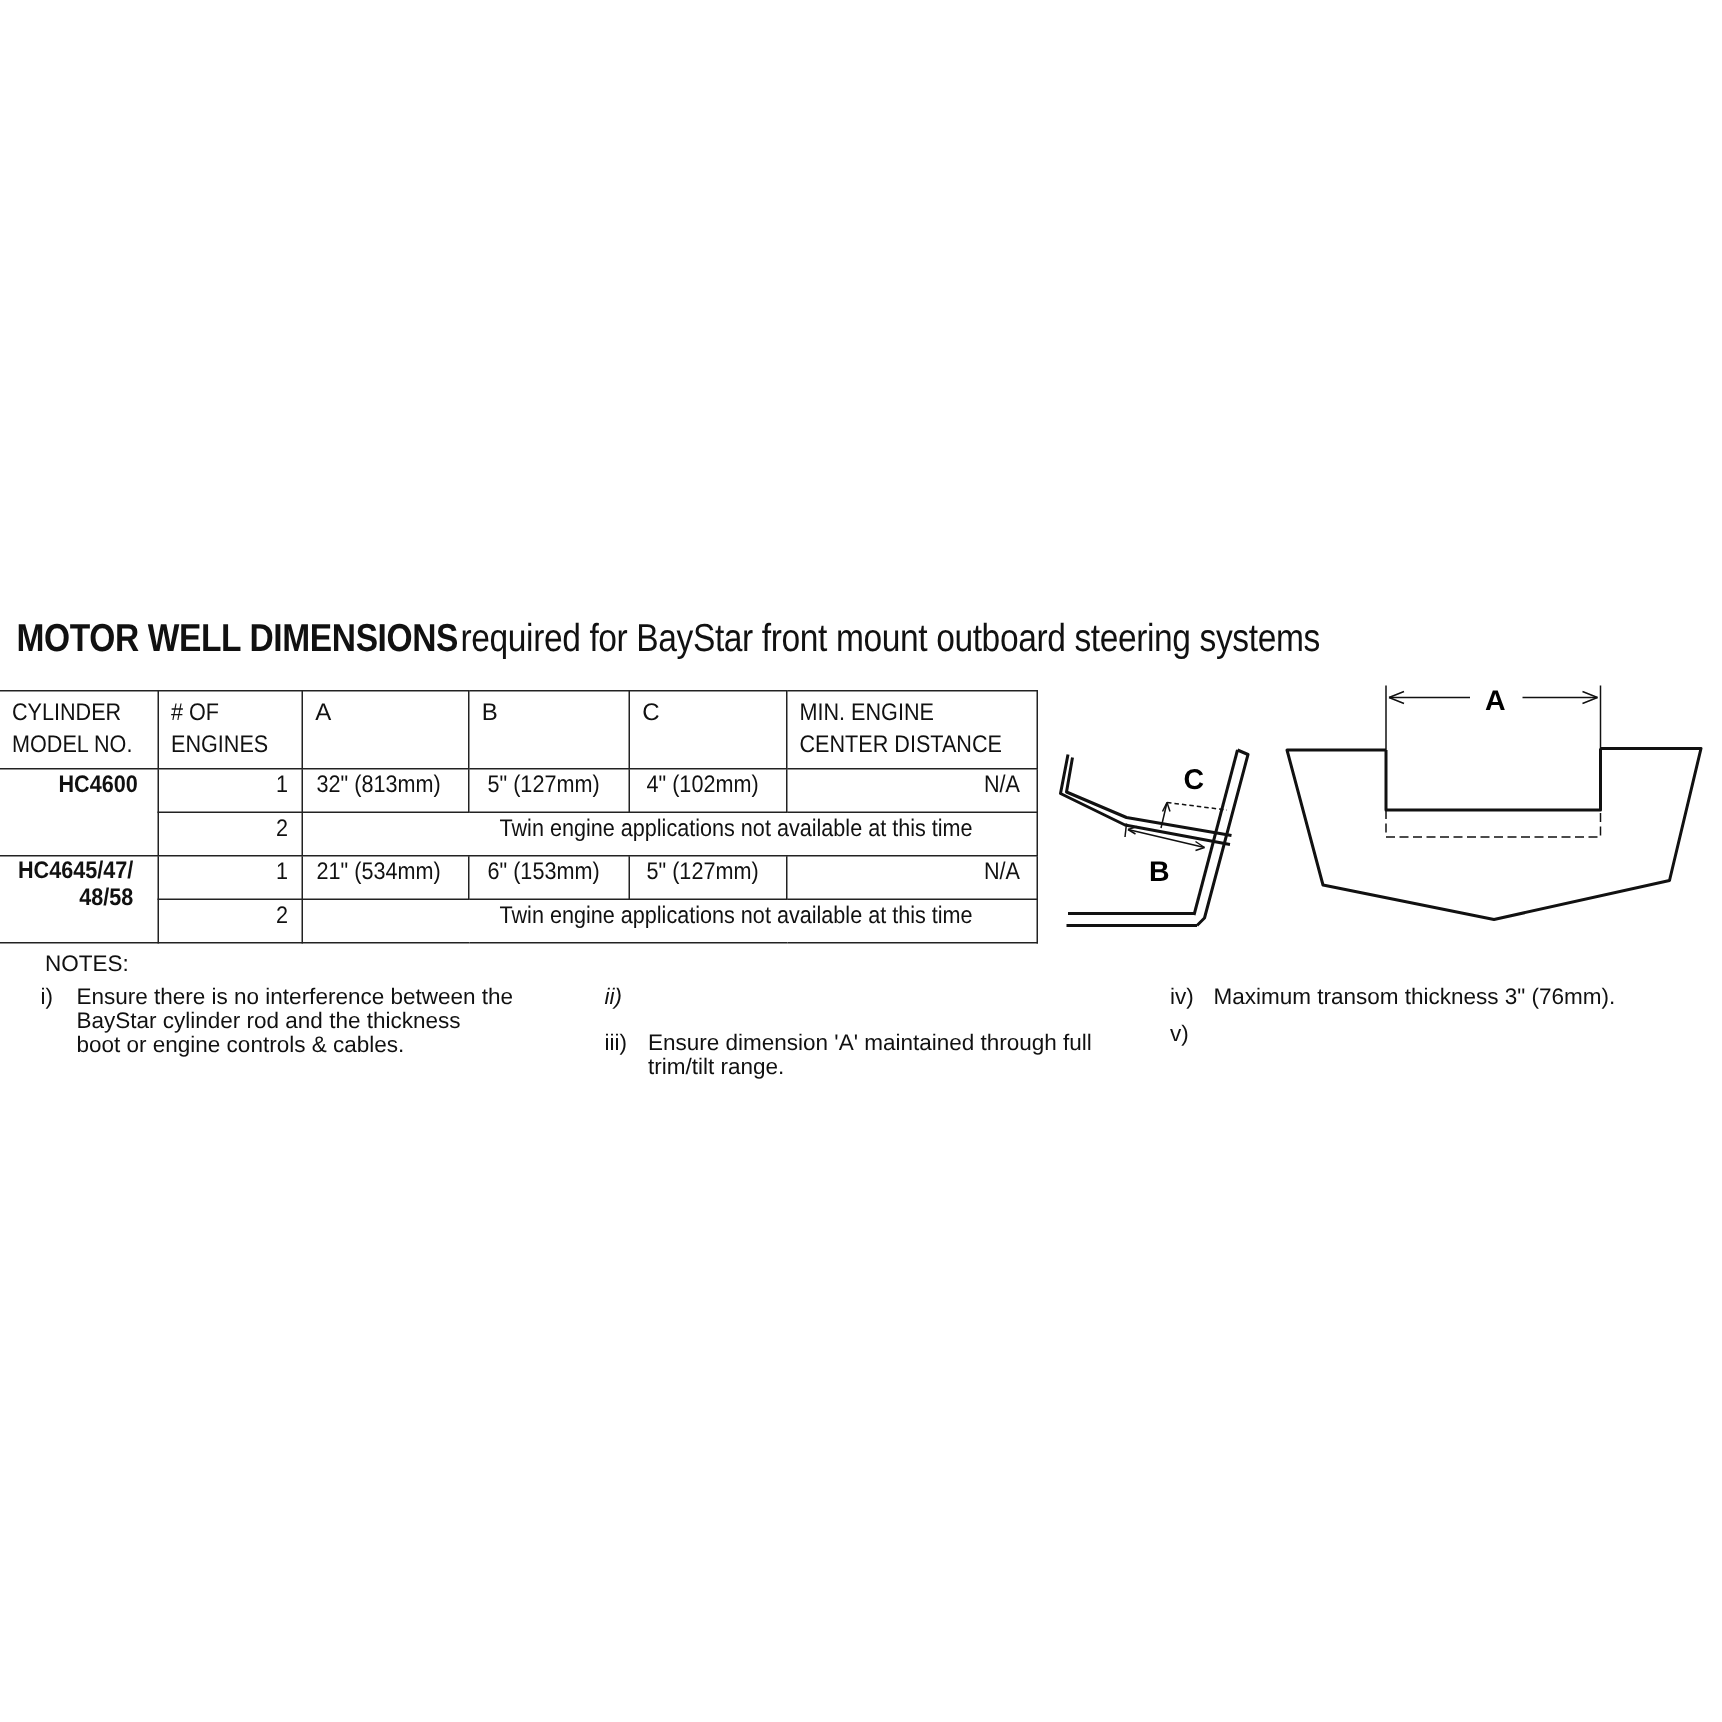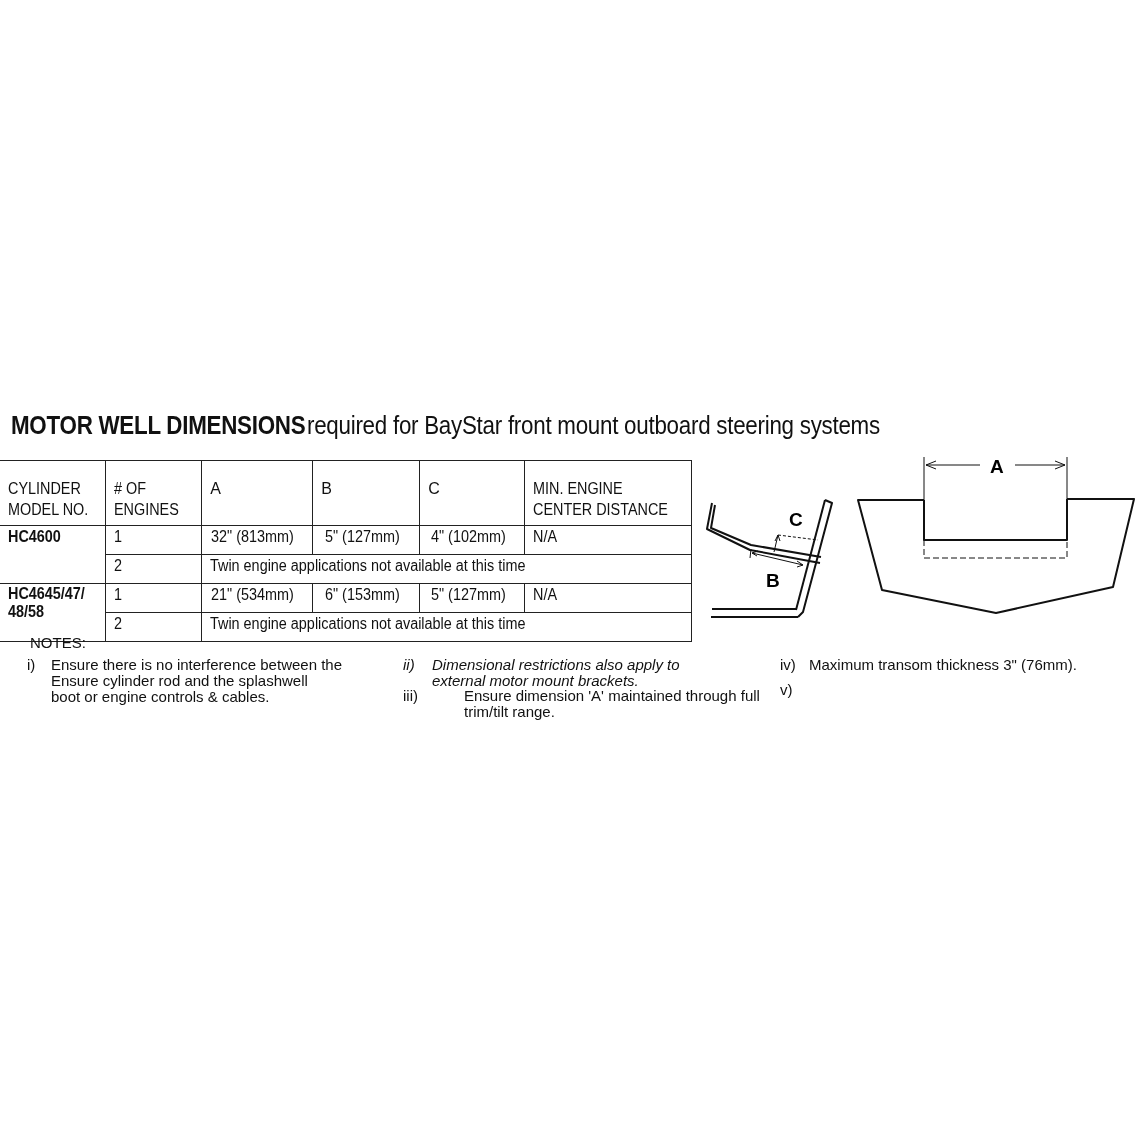--- a/index.html
+++ b/index.html
@@ -10,23 +10,23 @@
       font-size: 26px; letter-spacing: -0.3px;
     }
     .title .bold { font-weight: bold; transform: scaleX(0.86); display: inline-block; transform-origin: left; margin-right: -46px; }
     .title .rest { display: inline-block; transform: scaleX(0.86); transform-origin: left; }
     table.spec {
       position: absolute; left: 0; top: 460px; border-collapse: collapse;
       font-family: "Liberation Sans", sans-serif; font-size: 16px;
     }
     table.spec td, table.spec th {
       border: 1px solid #222; padding: 1px 8px; font-weight: normal; vertical-align: top;
-      height: 26px; line-height: 20px; white-space: nowrap;
+      height: 26px; line-height: 20px; white-space: nowrap; text-align: right;
     }
-    table.spec tr.head th { height: 46px; text-align: left; line-height: 21px; padding-top: 17px; }
+    table.spec tr.head th { height: 46px; text-align: left; line-height: 21px; padding-top: 4px; }
     table.spec th.center, table.spec td.center { text-align: center; }
     table.spec td.model { font-weight: bold; }
     table.spec tr td:first-child, table.spec tr th:first-child { border-left: none; }
     .narrow { display: inline-block; transform: scaleX(0.9); transform-origin: left; }
     .col-model { width: 88px; }
     .col-eng { width: 79px; }
     .col-a { width: 94px; }
     .col-b { width: 90px; }
     .col-c { width: 88px; }
     .col-min { width: 126px; }
@@ -122,31 +122,30 @@
     <path d="M76 20 L86 16 M76 20 L86 24"></path>
     <path d="M215 20 L205 16 M215 20 L205 24"></path>
   </g>
   <text class="diagram-label" x="140" y="28">A</text>
 </svg>
 
 <div class="notes-title">NOTES:</div>
 
 <div class="note" style="left:27px; top:657px; width:370px; height:52px;">
   <span class="num">i)</span>
-  <span class="txt" style="left:24px;"><span>Ensure there is no interference between the</span><br><span>Ensure cylinder rod and the splashwell</span><br><span>boot or engine controls &amp; cables.</span></span>
+  <span class="txt" style="left:24px;"><span>Ensure there is no interference between the</span><br><span>BayStar cylinder rod and the thickness</span><br><span>boot or engine controls &amp; cables.</span></span>
 </div>
 
 <div class="note" style="left:403px; top:657px; width:370px; height:34px;font-style:italic;">
   <span class="num">ii)</span>
-  <span class="txt" style="left:29px;"><span>Dimensional restrictions also apply to</span><br><span>external motor mount brackets.</span></span>
 </div>
 
 <div class="note" style="left:403px; top:688px; width:370px; height:34px;">
   <span class="num">iii)</span>
-  <span class="txt" style="left:29px;margin-left:32px;"><span>Ensure dimension 'A' maintained through full</span><br><span>trim/tilt range.</span></span>
+  <span class="txt" style="left:29px;"><span>Ensure dimension 'A' maintained through full</span><br><span>trim/tilt range.</span></span>
 </div>
 
 <div class="note" style="left:780px; top:657px; width:360px; height:18px;text-align:right;">
   <span class="num">iv)</span>
   <span class="txt" style="left:29px;">Maximum transom thickness 3" (76mm).</span>
 </div>
 
 <div class="note bold" style="left:780px; top:682px; width:360px; height:52px;">
   <span class="num">v)</span>
 </div>

